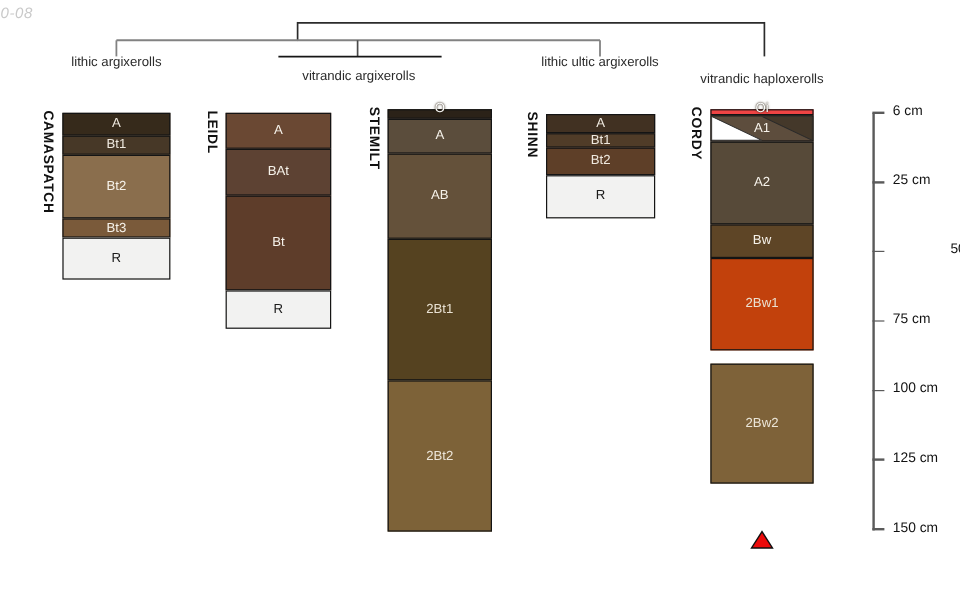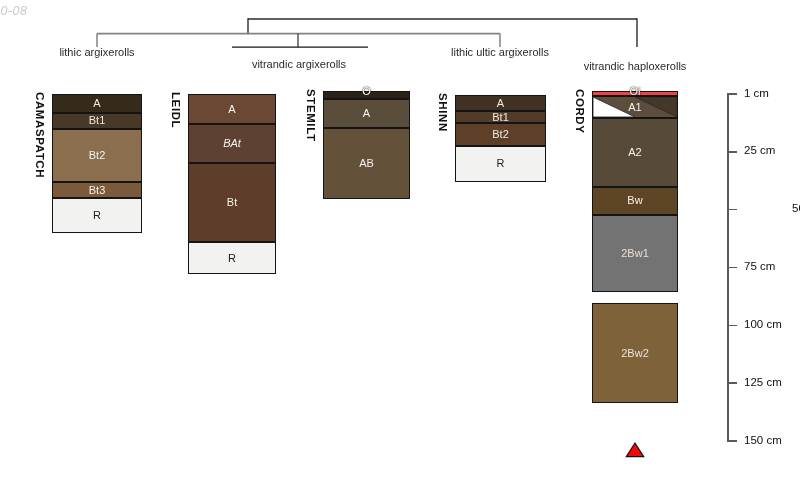--- a/index.html
+++ b/index.html
@@ -77,39 +77,45 @@
       <div class="hz" style="top: 104.1px; height: 34.7px; background: rgb(242, 242, 241);">
         <span class="lbl" style="color: rgb(27, 27, 27);">R</span>
       </div>
     </div>
     <div class="pname" style="left: 167px; top: 92px;">LEIDL</div>
     <div class="col" style="left: 188px; top: 94px; width: 88px; height: 180.44px;">
       <div class="hz" style="top: 0px; height: 30.0733px; background: rgb(106, 72, 51);">
         <span class="lbl" style="color: rgb(246, 242, 234);">A</span>
       </div>
       <div class="hz" style="top: 30.0733px; height: 39.3267px; background: rgb(93, 66, 51);">
-        <span class="lbl" style="color: rgb(246, 242, 234); font-style: italic;">BAt</span>
+        <span class="lbl" style="color: rgb(246, 242, 234);">BAt</span>
       </div>
       <div class="hz" style="top: 69.4px; height: 78.6533px; background: rgb(94, 61, 42);">
         <span class="lbl" style="color: rgb(246, 242, 234); text-align: center;">Bt</span>
       </div>
       <div class="hz" style="top: 148.053px; height: 32.3867px; background: rgb(242, 242, 241);">
         <span class="lbl" style="color: rgb(27, 27, 27);">R</span>
       </div>
     </div>
     <div class="pname" style="left: 302px; top: 88.53px;">STEMILT</div>
     <div class="col" style="left: 323px; top: 90.53px; width: 87px; height: 352.783px;">
       <div class="hz topedge" style="top: 0px; height: 8.09667px; background: rgb(43, 34, 24);">
         <span class="lbl" style="color: rgb(255, 255, 255);">O</span>
       </div>
       <div class="hz" style="top: 8.09667px; height: 28.9167px; background: rgb(91, 77, 60);">
         <span class="lbl" style="color: rgb(246, 242, 234);">A</span>
       </div>
       <div class="hz" style="top: 37.0133px; height: 71.7133px; background: rgb(100, 81, 58);">
         <span class="lbl" style="color: rgb(246, 242, 234);">AB</span>
+      </div>
+      <div class="hz" style="top: 108.727px; height: 117.98px; background: rgb(85, 66, 32);">
+        <span class="lbl" style="color: rgb(233, 225, 210);">2Bt1</span>
+      </div>
+      <div class="hz" style="top: 226.707px; height: 126.077px; background: rgb(125, 98, 56);">
+        <span class="lbl" style="color: rgb(236, 229, 216);">2Bt2</span>
       </div>
     </div>
     <div class="pname" style="left: 434px; top: 93.1567px;">SHINN</div>
     <div class="col" style="left: 455px; top: 95.1567px; width: 91px; height: 86.75px;">
       <div class="hz" style="top: 0px; height: 16.1933px; background: rgb(65, 49, 34);">
         <span class="lbl" style="color: rgb(239, 233, 223);">A</span>
       </div>
       <div class="hz" style="top: 16.1933px; height: 11.5667px; background: rgb(80, 60, 40);">
         <span class="lbl" style="color: rgb(239, 233, 223);">Bt1</span>
       </div>
@@ -131,32 +137,32 @@
           <polygon points="43,0 86,0 86,21.976666666666674" fill="#44382a" stroke="#2a2a2a" stroke-width="0.9"></polygon>
         </svg>
         <span class="lbl" style="color: rgb(246, 242, 234);">A1</span>
       </div>
       <div class="hz" style="top: 27.76px; height: 68.2433px; background: rgb(87, 74, 57);">
         <span class="lbl" style="color: rgb(246, 242, 234);">A2</span>
       </div>
       <div class="hz" style="top: 96.0033px; height: 28.9167px; background: rgb(94, 69, 38);">
         <span class="lbl" style="color: rgb(246, 242, 234);">Bw</span>
       </div>
-      <div class="hz" style="top: 124.92px; height: 77px; background: #737373;">
+      <div class="hz" style="top: 124.92px; height: 77px; background: #c2410c;">
         <span class="lbl" style="color: rgb(233, 225, 210);">2Bw1</span>
       </div>
       <div class="hz" style="top: 212.827px; height: 100px; background: rgb(126, 98, 57);">
         <span class="lbl" style="color: rgb(236, 229, 216);">2Bw2</span>
       </div>
     </div>
   </div>
 <div id="scale">
     <div class="axisline" style="left: 727px; top: 93.5px; width: 2px; height: 348px;"></div>
     <div class="tick" style="left: 727px; top: 93.25px; width: 9.5px; height: 1.5px;"></div>
-    <div class="ticklabel" style="left: 744px; top: 86.5px;">1 cm</div>
+    <div class="ticklabel" style="left: 744px; top: 86.5px;">6 cm</div>
     <div class="tick" style="left: 727px; top: 151.083px; width: 9.5px; height: 1.5px;"></div>
     <div class="ticklabel" style="left: 744px; top: 144.333px;">25 cm</div>
     <div class="tick" style="left: 727px; top: 208.917px; width: 9.5px; height: 1.5px;"></div>
     <div class="ticklabel" style="left: 744px; top: 202.167px; margin-left: 48px;">50 cm</div>
     <div class="tick" style="left: 727px; top: 266.75px; width: 9.5px; height: 1.5px;"></div>
     <div class="ticklabel" style="left: 744px; top: 260px;">75 cm</div>
     <div class="tick" style="left: 727px; top: 324.583px; width: 9.5px; height: 1.5px;"></div>
     <div class="ticklabel" style="left: 744px; top: 317.833px;">100 cm</div>
     <div class="tick" style="left: 727px; top: 382.417px; width: 9.5px; height: 1.5px;"></div>
     <div class="ticklabel" style="left: 744px; top: 375.667px;">125 cm</div>

